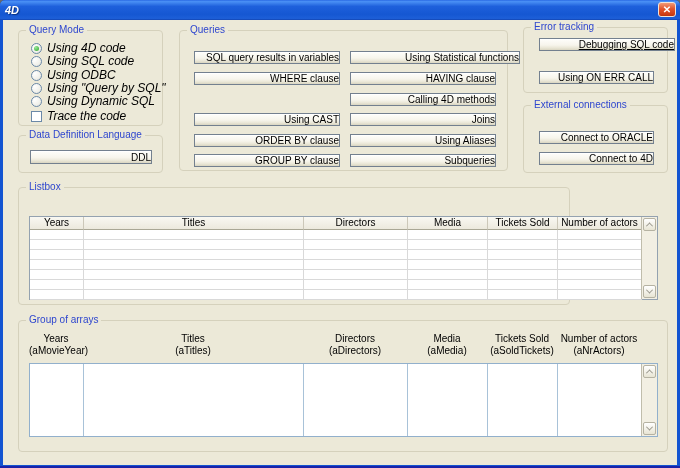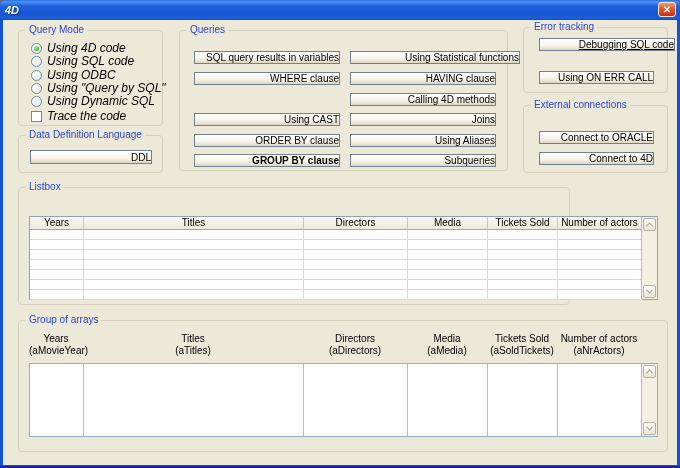--- a/index.html
+++ b/index.html
@@ -167,21 +167,21 @@
       <span class="gtitle">Data Definition Language</span>
       <button class="xp-btn" style="left:11px;top:14px;width:122px;height:14px;">DDL</button>
     </div>
 
     <div class="group" style="left:176px;top:10px;width:329px;height:141px;">
       <span class="gtitle">Queries</span>
       <button class="xp-btn" style="left:14px;top:20px;width:146px;height:13px;">SQL query results in variables</button>
       <button class="xp-btn" style="left:14px;top:41px;width:146px;height:13px;">WHERE clause</button>
       <button class="xp-btn" style="left:14px;top:82px;width:146px;height:13px;">Using CAST</button>
       <button class="xp-btn" style="left:14px;top:103px;width:146px;height:13px;">ORDER BY clause</button>
-      <button class="xp-btn" style="left:14px;top:123px;width:146px;height:13px;font-weight:bold;">GROUP BY clause</button>
+      <button class="xp-btn" style="left:14px;top:123px;width:146px;height:13px;">GROUP BY clause</button>
       <button class="xp-btn" style="left:170px;top:20px;width:170px;height:13px;">Using Statistical functions</button>
       <button class="xp-btn" style="left:170px;top:41px;width:146px;height:13px;">HAVING clause</button>
       <button class="xp-btn" style="left:170px;top:62px;width:146px;height:13px;">Calling 4D methods</button>
       <button class="xp-btn" style="left:170px;top:82px;width:146px;height:13px;">Joins</button>
       <button class="xp-btn" style="left:170px;top:103px;width:146px;height:13px;">Using Aliases</button>
       <button class="xp-btn" style="left:170px;top:123px;width:146px;height:13px;">Subqueries</button>
     </div>
 
     <div class="group" style="left:520px;top:7px;width:145px;height:66px;">
       <span class="gtitle">Error tracking</span>

